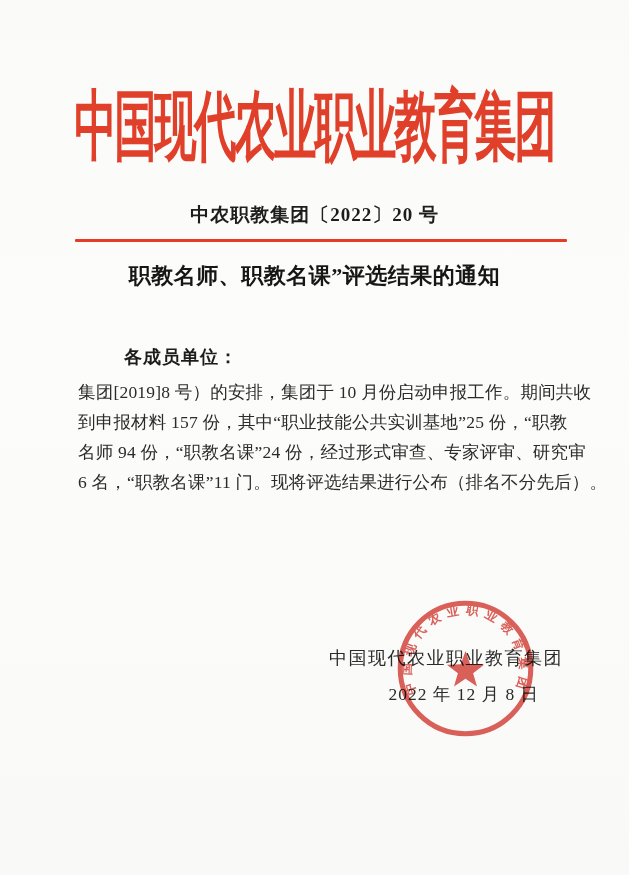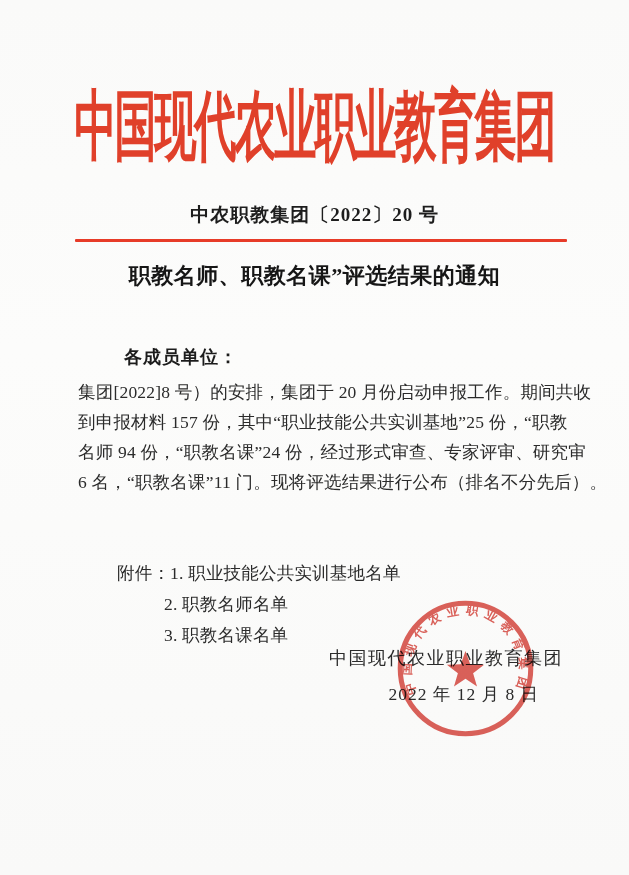--- a/index.html
+++ b/index.html
@@ -154,37 +154,26 @@
 
   <div class="red-rule"></div>
 
   <div class="doc-title">
     <div class="t-line">职教名师、职教名课”评选结果的通知</div>
   </div>
 
   <div class="salutation">各成员单位：</div>
 
   <div class="body-block">
-    <div class="body-line">集团[2022]8 号）的安排，集团于 20 月份启动申报工作。期间共收</div>
+    <div class="body-line">集团[2019]8 号）的安排，集团于 10 月份启动申报工作。期间共收</div>
     <div class="body-line">到申报材料 157 份，其中“职业技能公共实训基地”25 份，“职教</div>
     <div class="body-line">名师 94 份，“职教名课”24 份，经过形式审查、专家评审、研究审</div>
     <div class="body-line">6 名，“职教名课”11 门。现将评选结果进行公布（排名不分先后）。</div>
   </div>
 
-  <div class="attachments">
-    <div class="attach-row">
-      <span>附件：</span><span>1. 职业技能公共实训基地名单</span>
-    </div>
-    <div class="attach-row">
-      <span class="spacer"></span><span>2. 职教名师名单</span>
-    </div>
-    <div class="attach-row">
-      <span class="spacer"></span><span>3. 职教名课名单</span>
-    </div>
-  </div>
 
   <div class="signature">中国现代农业职业教育集团</div>
 
   <div class="sig-date">2022 年 12 月 8 日</div>
 
   <div class="seal">
     <svg viewBox="0 0 200 200" xmlns="http://www.w3.org/2000/svg">
       <defs>
         <path id="sealArc" d="M 35.05,137.5 A 75,75 0 1 1 164.95,137.5" fill="none"></path>
       </defs>

